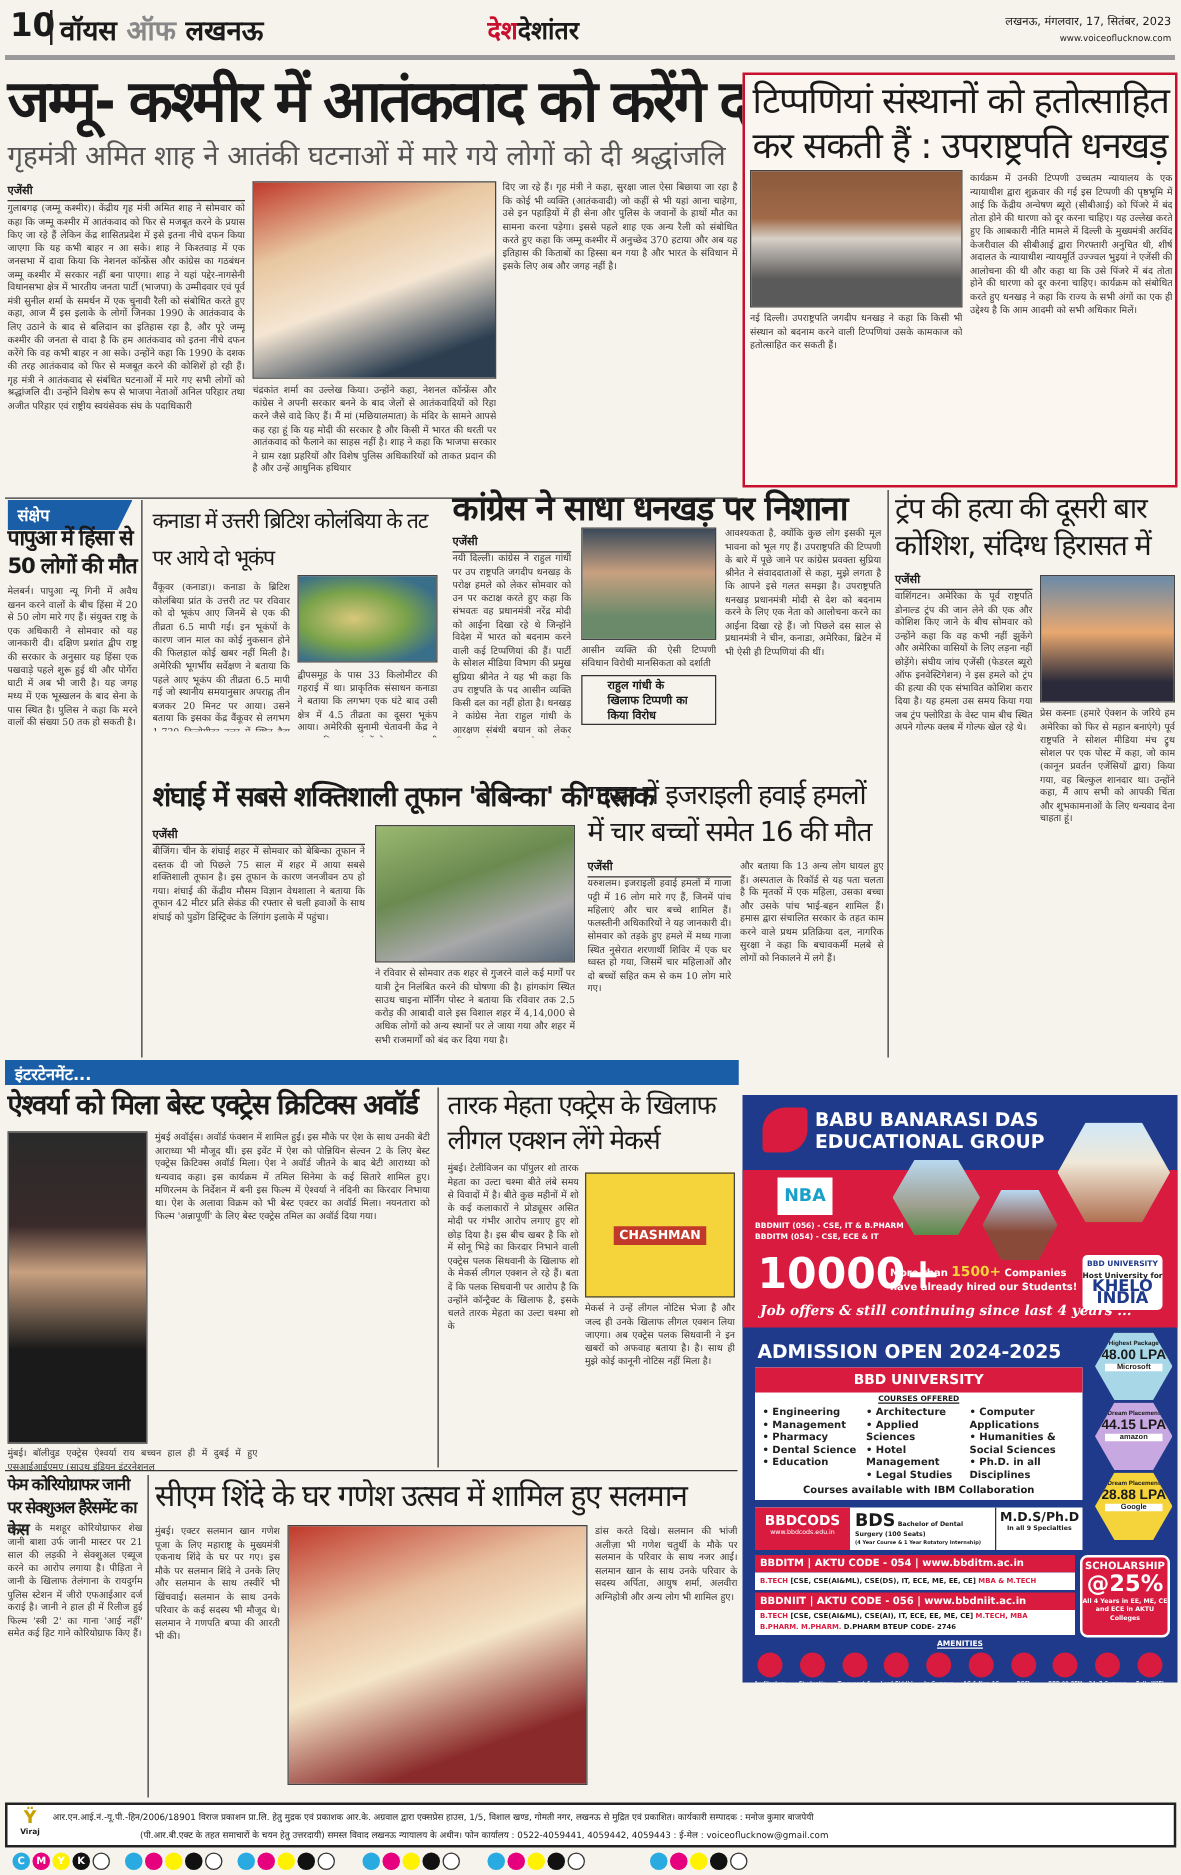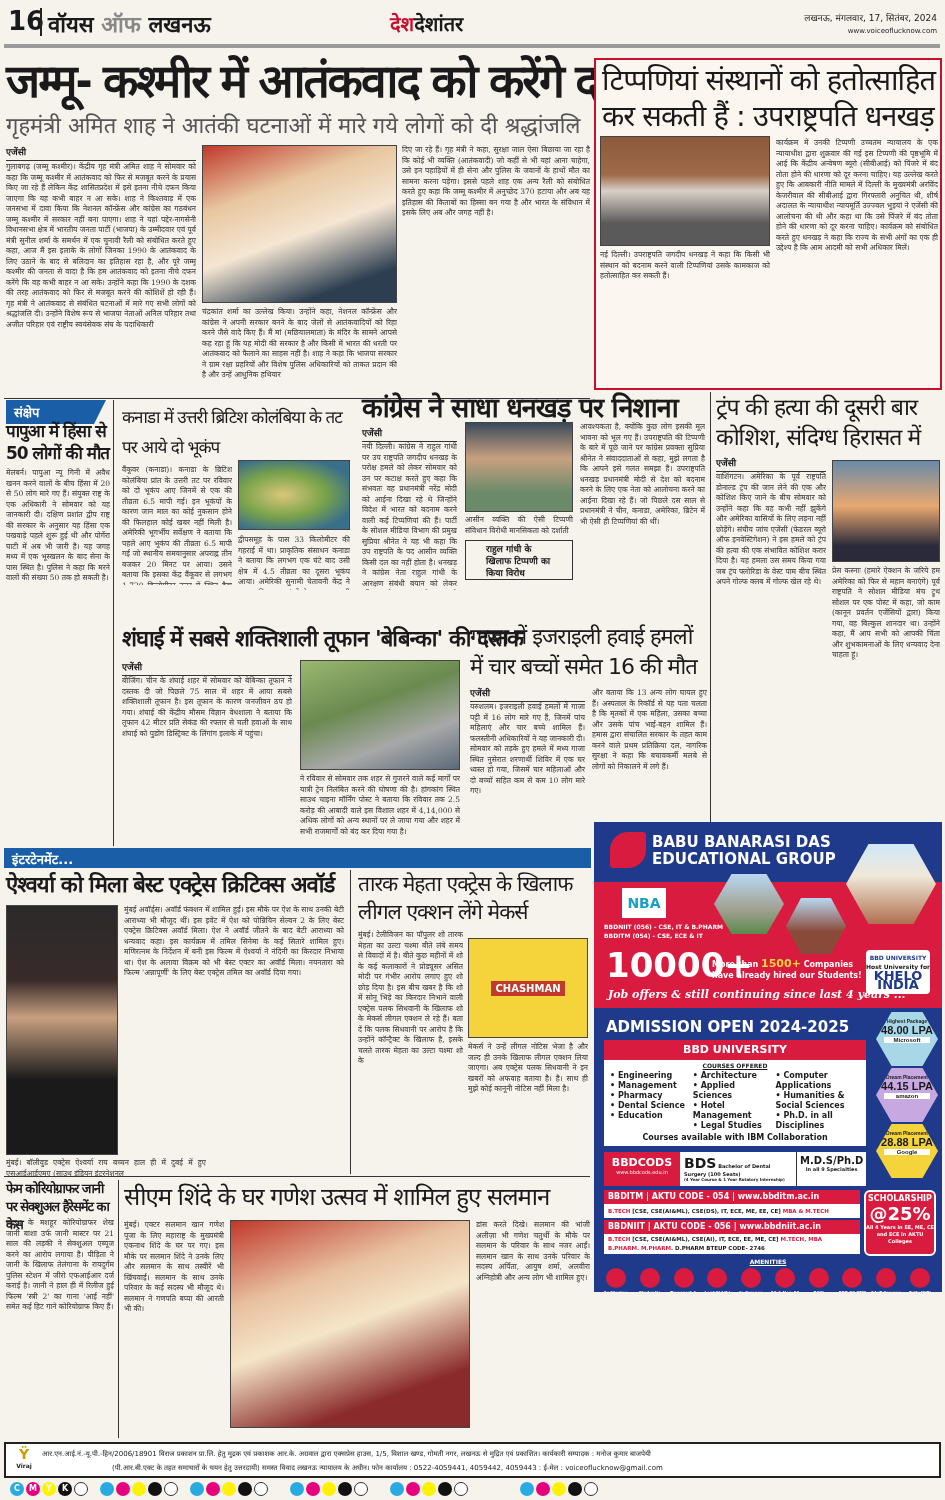--- a/index.html
+++ b/index.html
@@ -18,44 +18,44 @@
 .agency{font:bold 9px "DejaVu Sans",sans-serif;border-bottom:1px solid #333;padding-bottom:2px}
 .hl-xl{font:bold 46px/54px "DejaVu Sans Condensed","DejaVu Sans",sans-serif;letter-spacing:-2px}
 .hl-l{font:32px/38px "DejaVu Sans",sans-serif;letter-spacing:-1px}
 .hl-m{font:bold 26px/32px "DejaVu Sans",sans-serif;letter-spacing:-1px}
 .hl-s{font:24px/30px "DejaVu Sans",sans-serif;letter-spacing:-1px}
 .sub{font:22px/28px "DejaVu Sans",sans-serif;color:#555}
 .photo{background:linear-gradient(135deg,#8a6e55,#c29a7a 40%,#6e5a48);border:1px solid #444}
 .vrule{width:1px;background:#333}
 .hrule{height:1px;background:#333}
 .tag-blue{background:#1a5ea8;color:#fff;font:bold 13px "DejaVu Sans",sans-serif;padding:3px 8px}
-.ad{left:594px;top:822px;width:348px;height:470px;background:#1f3a8a;overflow:hidden}
+.ad{left:594px;top:876px;width:348px;height:470px;background:#1f3a8a;overflow:hidden}
 .ad .red{background:#d81b3f}
 .adw{font-family:"DejaVu Sans",sans-serif;color:#fff}
 .course{font:bold 8px "DejaVu Sans",sans-serif;color:#222;line-height:10px}
 .hex{clip-path:polygon(25% 0,75% 0,100% 50%,75% 100%,25% 100%,0 50%)}
 .footer{left:4px;top:1442px;width:937px;height:36px;border:2px solid #222;background:#fff}
 .cmyk{top:1482px;width:14px;height:14px;border-radius:50%}
 </style>
 </head>
 <body>
 
 <div class="abs masthead">
-  <div class="abs pgno">16</div>
+  <div class="abs pgno">10</div>
   <div class="abs pgsep"></div>
   <div class="abs paper">
     <span>वॉयस</span>
     <span class="grey">ऑफ</span>
     <span>लखनऊ</span>
   </div>
   <div class="abs section">
     <span class="red">देश</span><span>देशांतर</span>
   </div>
   <div class="abs dateline">
-    <div>लखनऊ, मंगलवार, 17, सितंबर, 2024</div>
+    <div>लखनऊ, मंगलवार, 17, सितंबर, 2023</div>
     <div style="font-size:7px">www.voiceoflucknow.com</div>
   </div>
 </div>
 <div class="abs rule"></div>
 
 <div class="abs hl-xl" style="left:6px;top:54px;width:585px;white-space:nowrap">जम्मू- कश्मीर में आतंकवाद को करेंगे दफन</div>
 <div class="abs sub" style="left:6px;top:112px;width:585px;white-space:nowrap">गृहमंत्री अमित शाह ने आतंकी घटनाओं में मारे गये लोगों को दी श्रद्धांजलि</div>
 <div class="abs agency" style="left:6px;top:145px;width:190px">एजेंसी</div>
 <div class="abs bodytxt" style="left:6px;top:162px;width:190px;height:235px;overflow:hidden">गुलाबगढ़ (जम्मू कश्मीर)। केंद्रीय गृह मंत्री अमित शाह ने सोमवार को कहा कि जम्मू कश्मीर में आतंकवाद को फिर से मजबूत करने के प्रयास किए जा रहे हैं लेकिन केंद्र शासितप्रदेश में इसे इतना नीचे दफन किया जाएगा कि यह कभी बाहर न आ सके। शाह ने किश्तवाड़ में एक जनसभा में दावा किया कि नेशनल कॉन्फ्रेंस और कांग्रेस का गठबंधन जम्मू कश्मीर में सरकार नहीं बना पाएगा। शाह ने यहां पद्देर-नागसेनी विधानसभा क्षेत्र में भारतीय जनता पार्टी (भाजपा) के उम्मीदवार एवं पूर्व मंत्री सुनील शर्मा के समर्थन में एक चुनावी रैली को संबोधित करते हुए कहा, आज मैं इस इलाके के लोगों जिनका 1990 के आतंकवाद के लिए उठाने के बाद से बलिदान का इतिहास रहा है, और पूरे जम्मू कश्मीर की जनता से वादा है कि हम आतंकवाद को इतना नीचे दफन करेंगे कि वह कभी बाहर न आ सके। उन्होंने कहा कि 1990 के दशक की तरह आतंकवाद को फिर से मजबूत करने की कोशिशें हो रही हैं। गृह मंत्री ने आतंकवाद से संबंधित घटनाओं में मारे गए सभी लोगों को श्रद्धांजलि दी। उन्होंने विशेष रूप से भाजपा नेताओं अनिल परिहार तथा अजीत परिहार एवं राष्ट्रीय स्वयंसेवक संघ के पदाधिकारी</div>
 <div class="abs photo" style="left:202px;top:145px;width:195px;height:158px;background:linear-gradient(160deg,#c0392b 0%,#e8c7a0 30%,#f5e6d3 55%,#2c3e50 85%)"></div>

